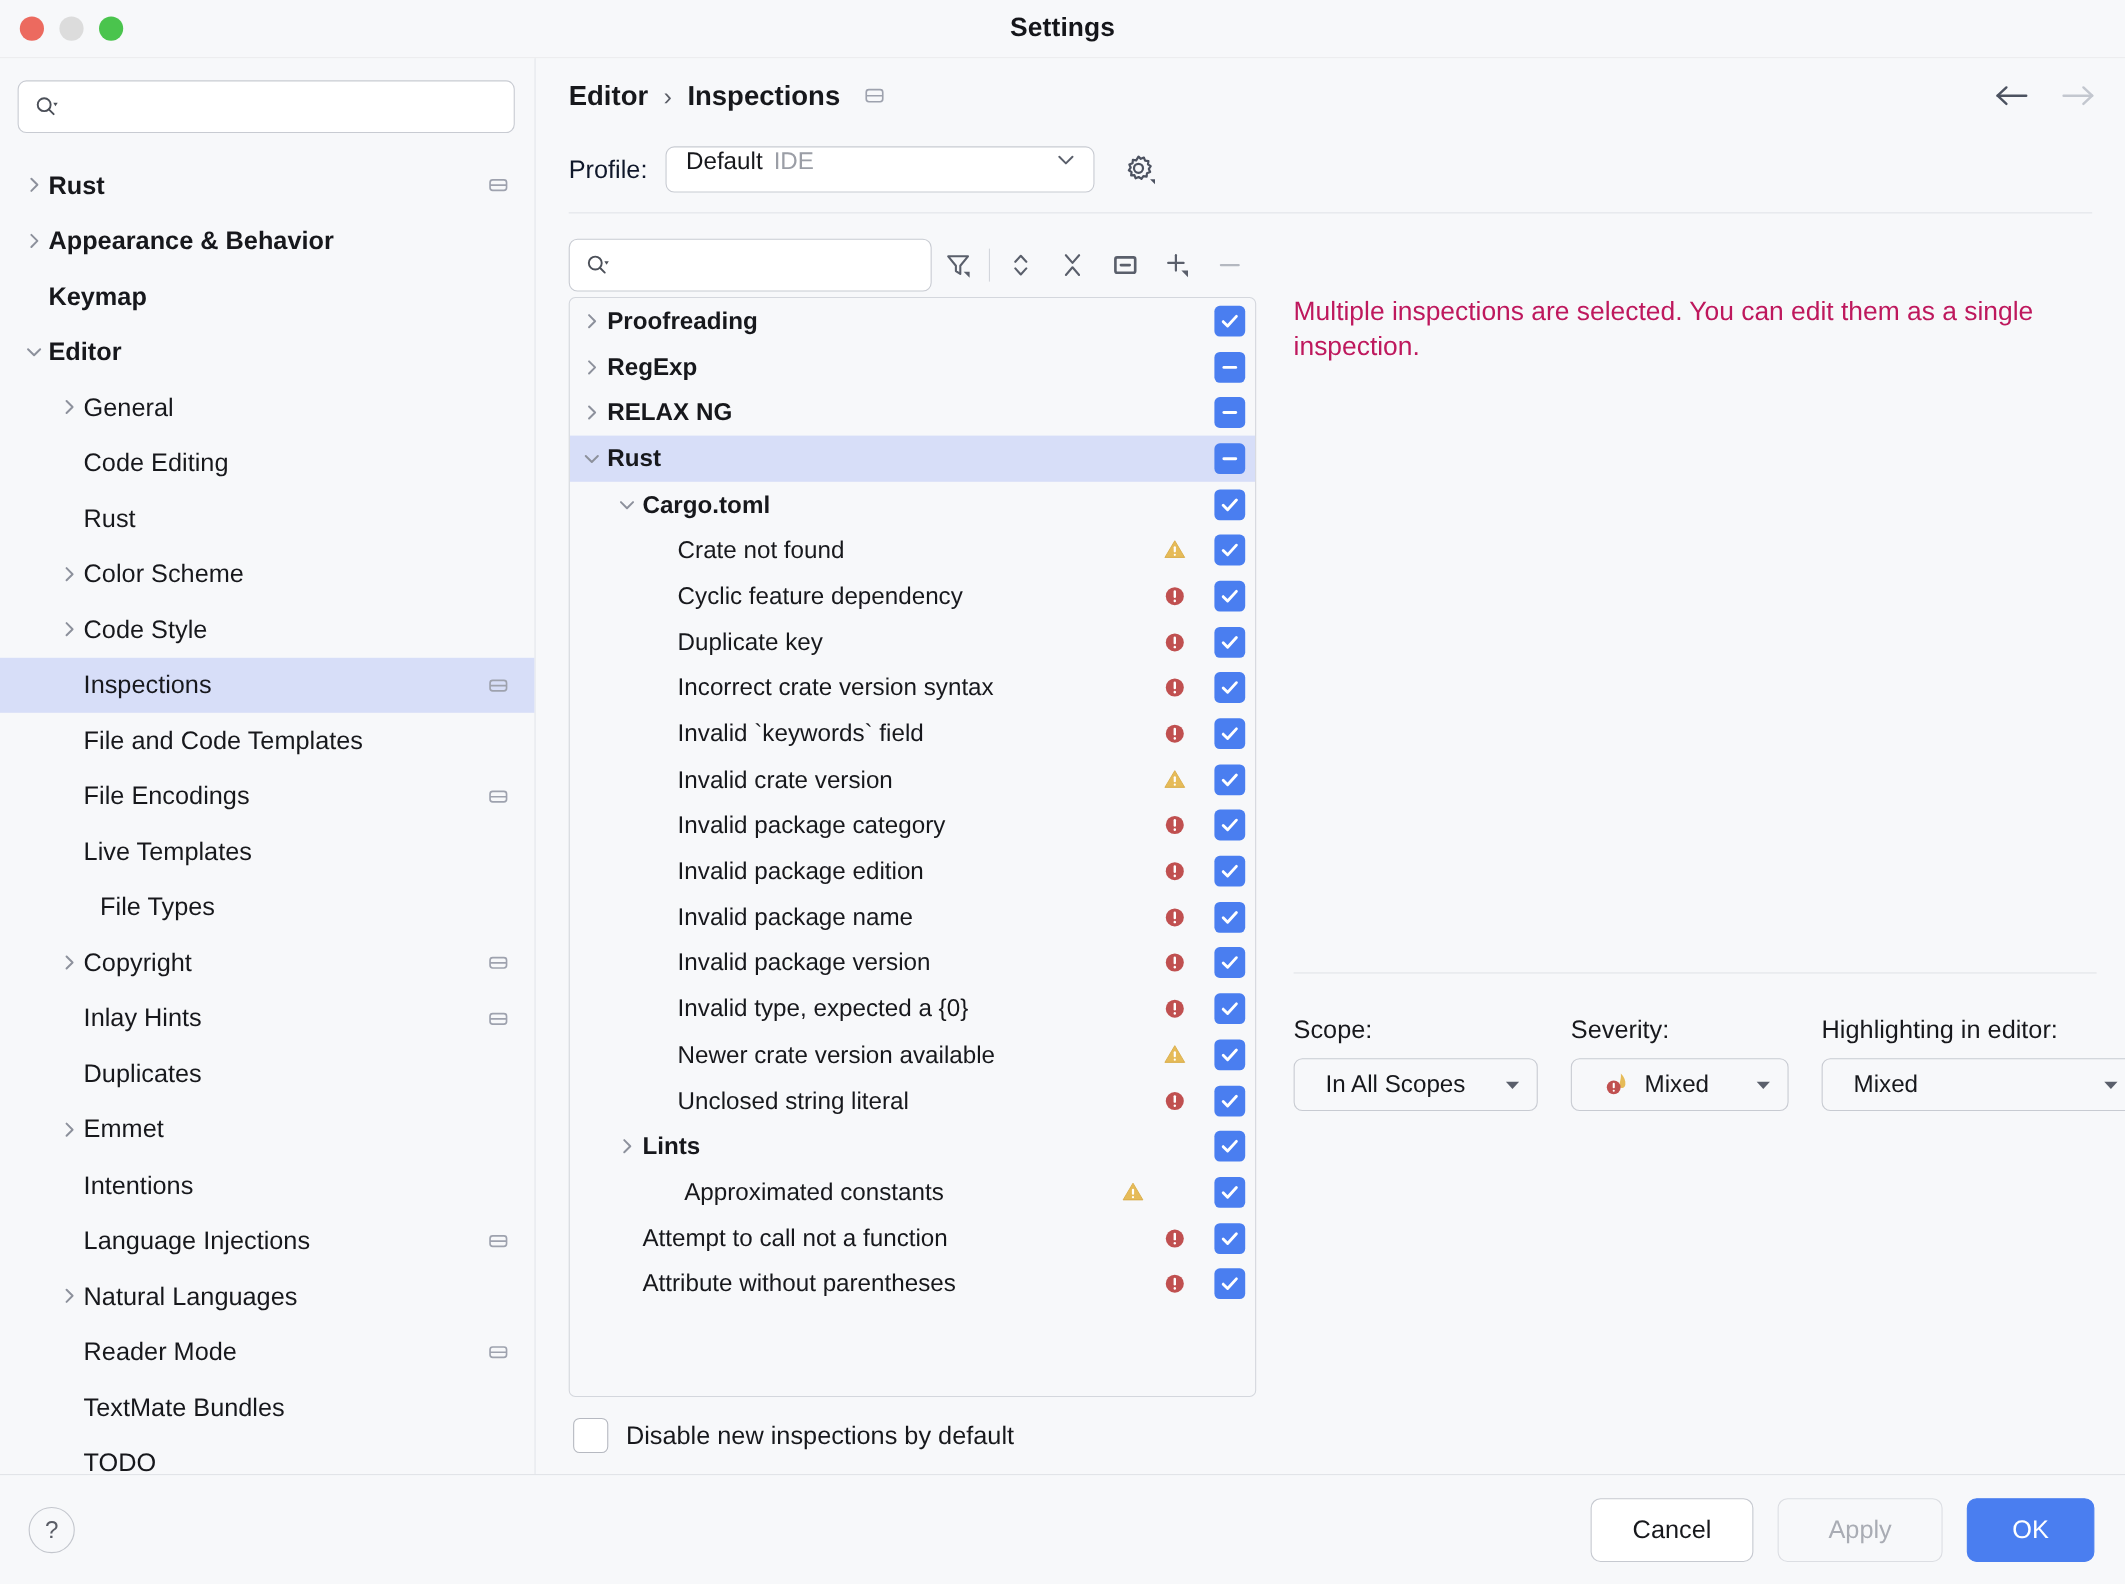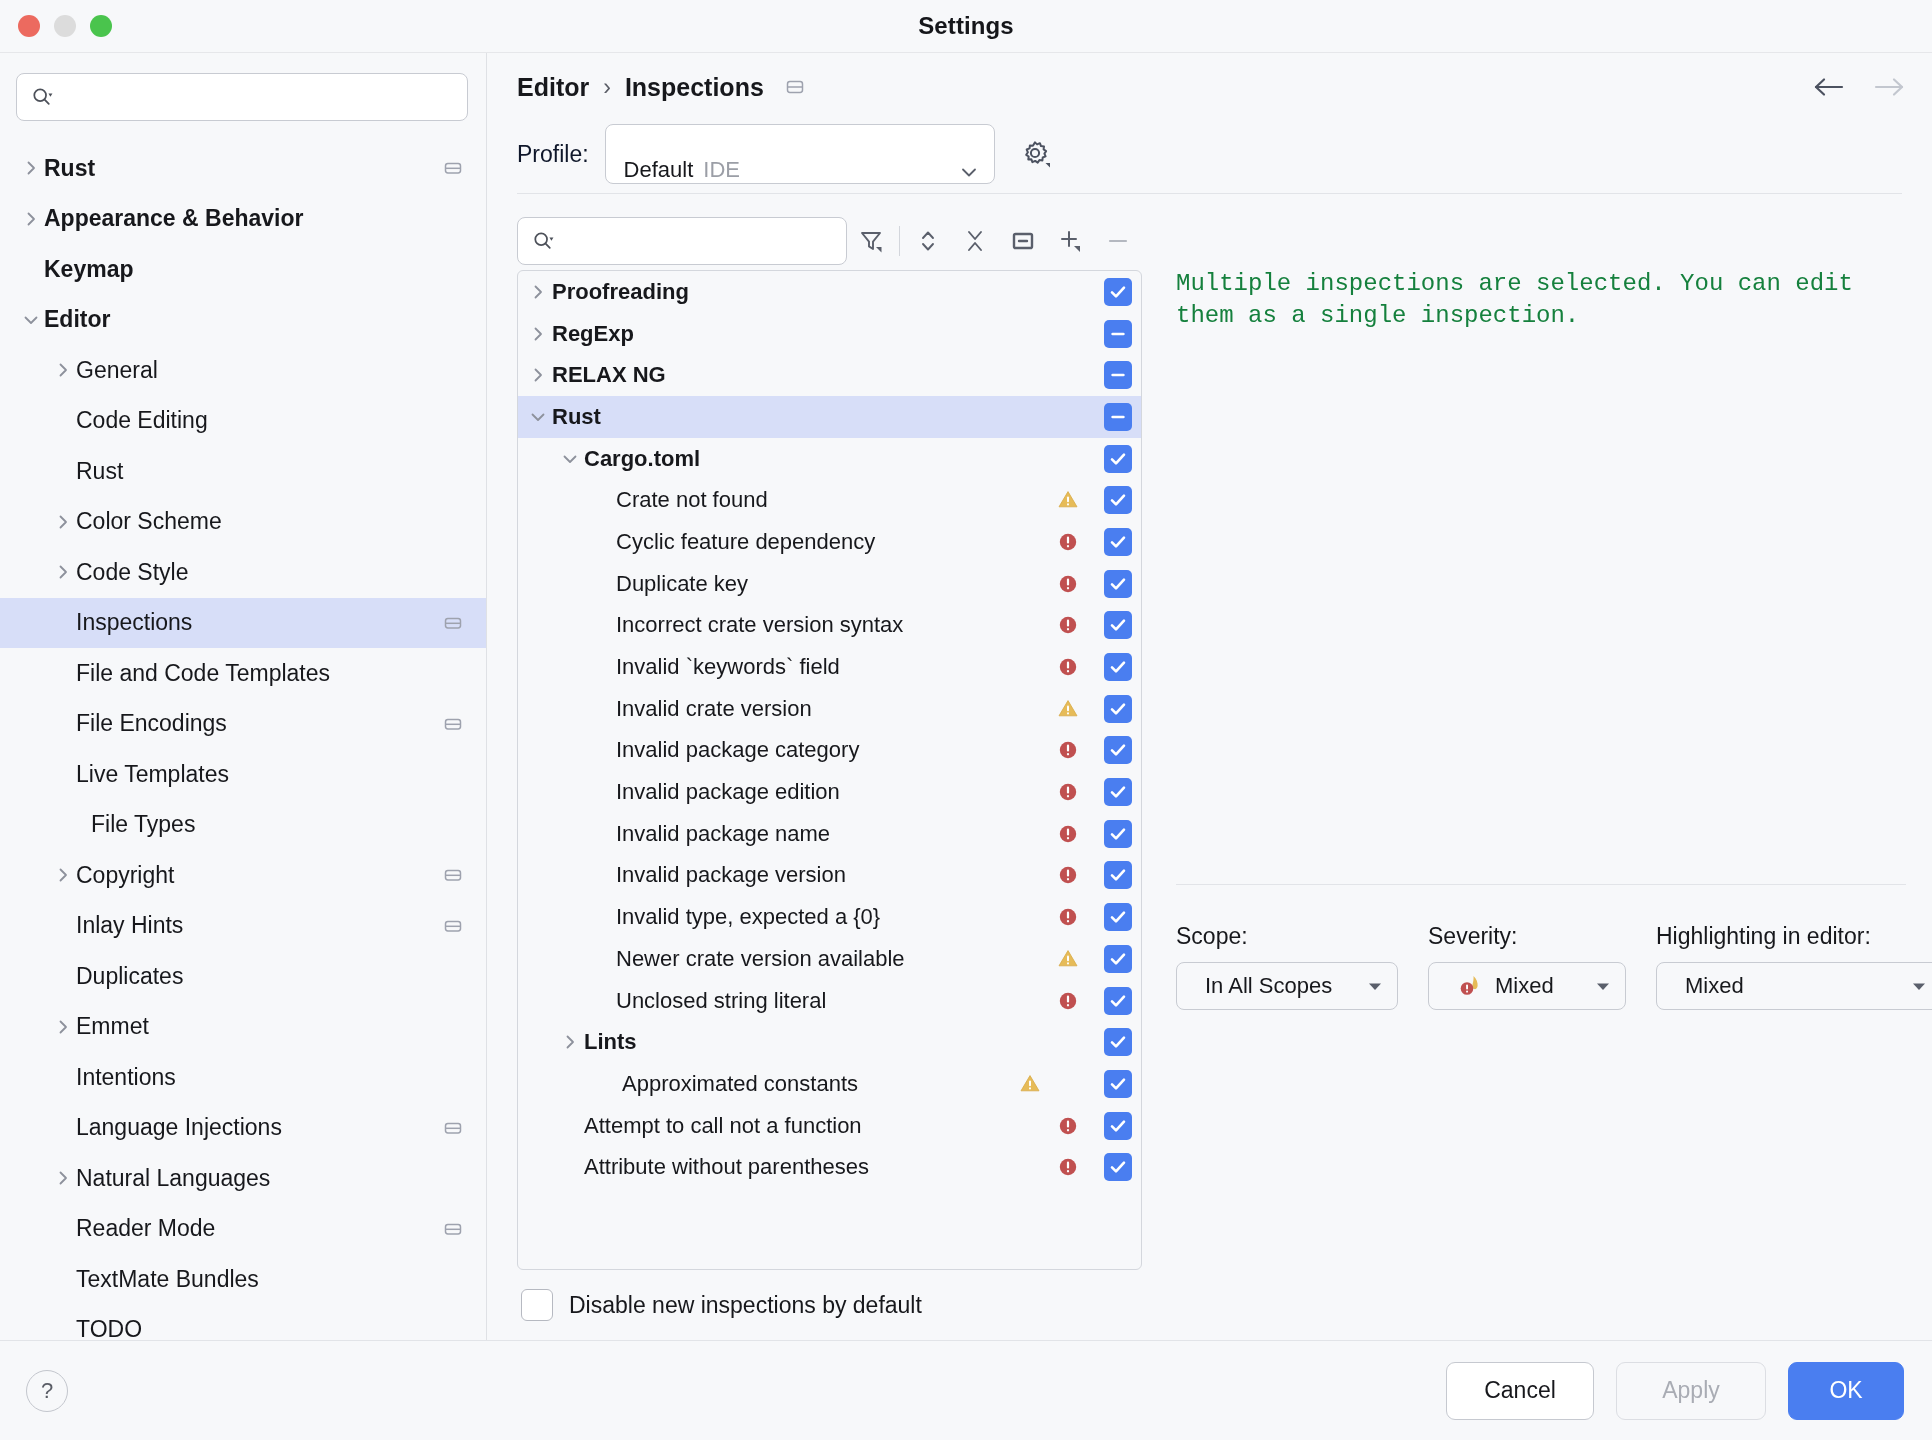--- a/index.html
+++ b/index.html
@@ -62,22 +62,22 @@
     height: 68px; flex: 0 0 68px; display: flex; align-items: center;
     padding: 0 26px 0 30px; gap: 12px;
   }
   .crumb { font-size: 25px; font-weight: bold; color: #17181c; }
   .crumb.sep { font-weight: normal; color: #5a5d66; font-size: 23px; padding: 0 2px; }
   .nav-arrows { margin-left: auto; display: flex; gap: 26px; align-items: center; }
 
   .profile-row { height: 66px; flex: 0 0 66px; display: flex; align-items: center; padding: 0 30px; gap: 16px; }
   .profile-label { font-size: 23px; color: #0f172a; }
   .profile-select {
-    width: 390px; height: 60px; background: #fff; border: 1px solid #c8cbd2; border-radius: 8px;
-    display: flex; align-items: flex-end; padding: 0 14px 0 18px; gap: 10px;
+    width: 390px; height: 42px; background: #fff; border: 1px solid #c8cbd2; border-radius: 8px;
+    display: flex; align-items: flex-start; padding: 0 14px 0 18px; gap: 10px;
   }
   .profile-name { font-size: 22px; color: #17181c; }
   .profile-sub { font-size: 22px; color: #9b9ea6; }
   .profile-chev { margin-left: auto; }
   .gear-btn { margin-left: 8px; display: flex; align-items: center; }
 
   .divider-h { height: 1px; background: #e2e4e8; margin: 6px 30px 0 30px; }
 
   .content { flex: 1 1 auto; display: flex; min-height: 0; padding: 18px 26px 0 30px; gap: 34px; }
 
@@ -113,21 +113,21 @@
     width: 28px; height: 28px; border-radius: 5px; background: #4a7ef0;
     display: flex; align-items: center; justify-content: center;
   }
 
   .bottom-check { height: 70px; display: flex; align-items: center; gap: 16px; padding-left: 4px; }
   .bottom-check .lbl { font-size: 23px; color: #17181c; }
   .cb-lg { width: 32px; height: 32px; border-radius: 6px; background: #fff; border: 1px solid #b6b9c1; }
 
   
   .right-col { flex: 1 1 auto; display: flex; flex-direction: column; min-width: 0; padding-top: 56px; }
-  .desc { font-size: 24px; line-height: 1.33; color: #15803d; max-width: 720px; font-family: Liberation Mono, monospace; }
+  .desc { font-size: 24px; line-height: 1.33; color: #be185d; max-width: 720px; }
   .spacer { flex: 1 1 auto; }
   .opt-divider { height: 1px; background: #e2e4e8; margin-bottom: 38px; }
   .opts { display: flex; gap: 30px; padding-bottom: 330px; }
   .opt { display: flex; flex-direction: column; gap: 12px; }
   .opt-label { font-size: 23px; color: #17181c; }
   .opt-select {
     height: 48px; border: 1px solid #c8cbd2; border-radius: 8px; background: #f7f8fa;
     display: flex; align-items: center; padding: 0 14px 0 28px; gap: 10px;
   }
   .opt-value { font-size: 22px; color: #17181c; white-space: nowrap; }

